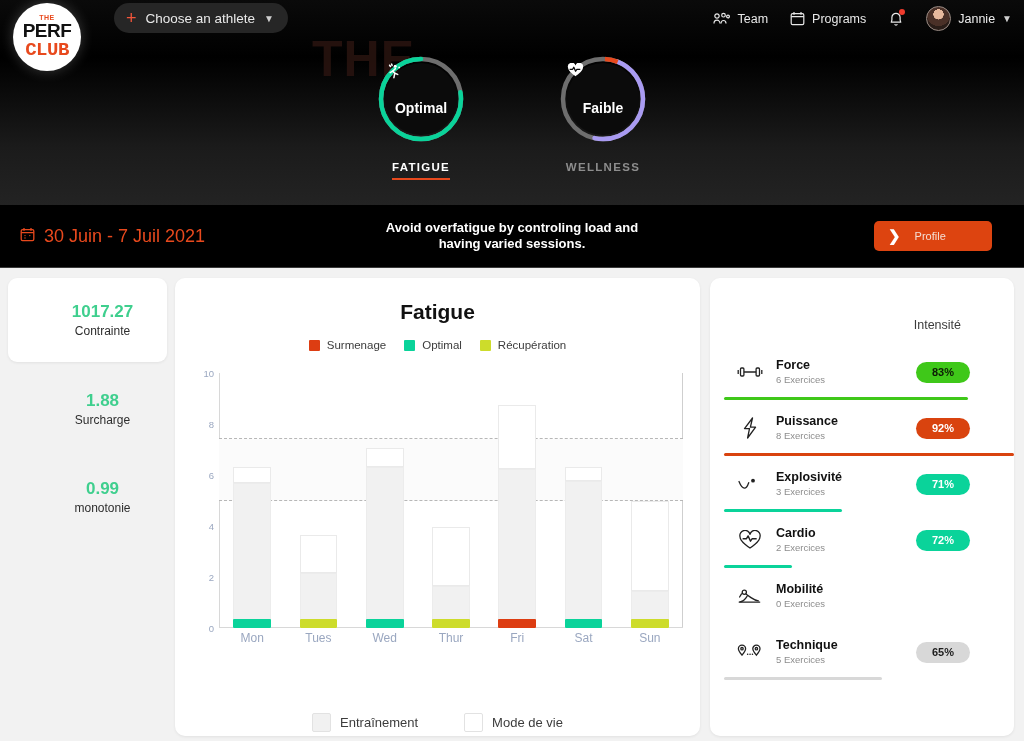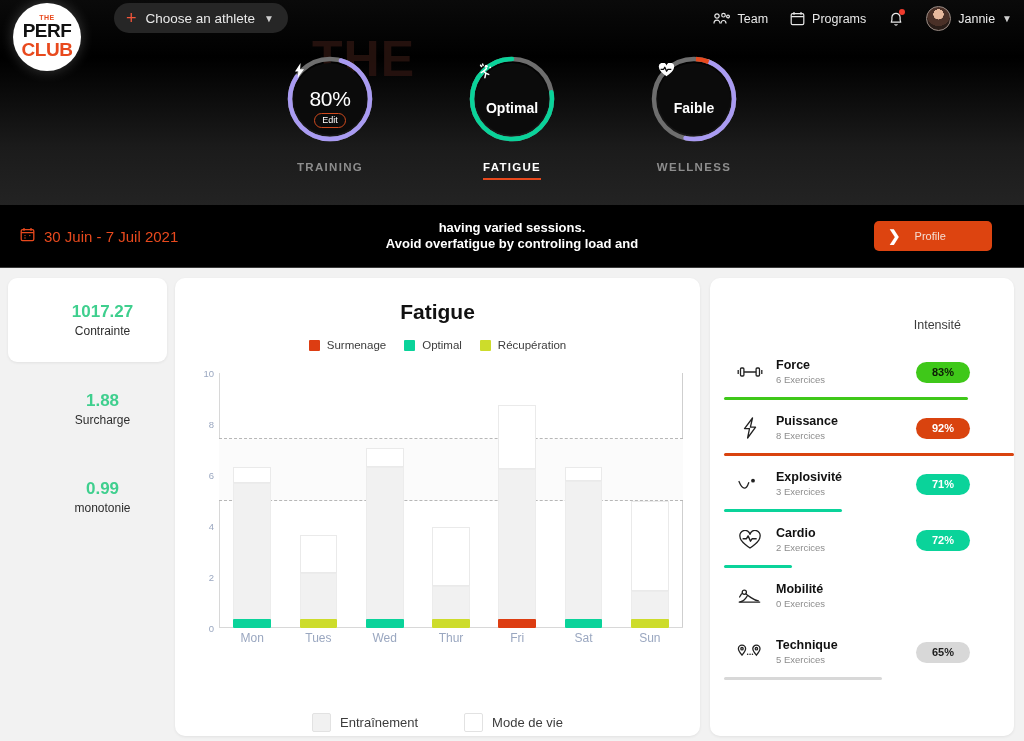--- a/index.html
+++ b/index.html
@@ -21,21 +21,21 @@
   }
   .logo {
     position: absolute; left: 13px; top: 3px;
     width: 68px; height: 68px; border-radius: 50%;
     background: #ffffff;
     display:flex; flex-direction:column; align-items:center; justify-content:center;
     box-shadow: 0 0 14px rgba(255,255,255,.22);
   }
   .logo .l1 { font-size:7px; font-weight:bold; color:#e8491d; letter-spacing:.5px; line-height:7px; }
   .logo .l2 { font-size:19px; font-weight:bold; color:#111; letter-spacing:-.5px; line-height:19px; }
-  .logo .l3 { font-size:19px; font-weight:bold; color:#e8491d; letter-spacing:-.5px; line-height:20px; }
+  .logo .l3 { font-size:19px; font-weight:bold; color:#e8491d; letter-spacing:-.5px; line-height:20px;font-family:Liberation Mono, monospace; }
 
   .athlete-picker {
     position:absolute; left:114px; top:3px;
     height:30px; padding:0 14px 0 12px;
     background:#262626; border-radius:16px;
     display:flex; align-items:center; gap:9px;
     color:#e9e9e9; font-size:13.5px; cursor:pointer;
   }
   .plus { color:#f1553a; font-size:18px; line-height:12px; font-weight:400; }
   .chev { font-size:10px; color:#cfcfcf; }
@@ -80,21 +80,21 @@
     padding-bottom:5px;
   }
   .gauge-label.active { color:#ffffff; border-bottom:2px solid #e8491d; }
 
   
   .banner {
     position:relative; height:63px; background:#000;
     display:flex; align-items:center;
     border-bottom:1px solid #3a3a3a;
   }
-  .daterange { position:absolute; left:20px; display:flex; align-items:center; gap:9px; color:#e8491d; font-size:15px; cursor:pointer; }
+  .daterange { position:absolute; left:20px; display:flex; align-items:center; gap:9px; color:#e8491d; font-size:18px; cursor:pointer; }
   .banner-msg {
     position:absolute; left:0; right:0; text-align:center;
     color:#fff; font-size:13px; font-weight:bold; line-height:16px;
   }
   .profile-btn {
     position:absolute; right:32px; width:118px; height:30px;
     background:#dd4410; border-radius:5px;
     display:flex; align-items:center; gap:14px; padding-left:14px;
     color:#f4ded4; font-size:11px; cursor:pointer;
   }
@@ -217,38 +217,20 @@
         <span class="avatar"></span>
         <span>Jannie</span>
         <span class="chev">▼</span>
       </div>
     </div>
 
     <div class="watermark">THE</div>
 
     <div class="gauges">
 
-      <div class="gauge-col">
-        <div class="ring">
-          <svg viewBox="0 0 88 88">
-            <circle cx="44" cy="44" r="40" fill="none" stroke="#6e6e6e" stroke-width="4.5"></circle>
-            <circle cx="44" cy="44" r="40" fill="none" stroke="#a99bf2" stroke-width="4.5" stroke-dasharray="201 251" stroke-dashoffset="-11" transform="rotate(-90 44 44)" stroke-linecap="round"></circle>
-          </svg>
-          <div class="inner" style="background:#0b0b0b;">
-            <span class="gicon">
-              <svg width="11" height="15" viewBox="0 0 11 15">
-                  <path d="M6.6 0L1 8.4h3.3L3.6 15 10 6.2H6.1z" fill="#fff"></path>
-                </svg>
-            </span>
-            <span class="gval">80%</span>
-            <span class="edit-pill">Edit</span>
-          </div>
-        </div>
-        <div class="gauge-label">TRAINING</div>
-      </div>
 
       <div class="gauge-col">
         <div class="ring">
           <svg viewBox="0 0 88 88">
             <circle cx="44" cy="44" r="40" fill="none" stroke="#6e6e6e" stroke-width="4.5"></circle>
             <circle cx="44" cy="44" r="40" fill="none" stroke="#0ad39a" stroke-width="4.5" stroke-dasharray="196 251" stroke-dashoffset="-56" transform="rotate(-90 44 44)" stroke-linecap="round"></circle>
           </svg>
           <div class="inner" style="background:#0b0b0b;">
             <span class="gicon">
               <svg width="18" height="17" viewBox="0 0 18 17" fill="none" stroke="#fff" stroke-width="1.5" stroke-linecap="round">
@@ -295,22 +277,22 @@
           <rect x="1.2" y="2.6" width="12.6" height="11" rx="1.4"></rect>
           <path d="M4 1v2.8M11 1v2.8M1.2 5.6h12.6"></path>
           <circle cx="5" cy="8.6" r=".7" fill="#e8491d" stroke="none"></circle>
           <circle cx="9.8" cy="8.6" r=".7" fill="#e8491d" stroke="none"></circle>
           <circle cx="5" cy="11" r=".7" fill="#e8491d" stroke="none"></circle>
         </svg>
       </span>
       <span>30 Juin - 7 Juil 2021</span>
     </div>
     <div class="banner-msg">
+      <div>Avoid overfatigue by controling load and</div>
       <div>having varied sessions.</div>
-      <div>Avoid overfatigue by controling load and</div>
     </div>
     <div class="profile-btn">
       <span class="arw">❯</span>
       <span>Profile</span>
     </div>
   </div>
 
   <div class="body">
 
     <div class="metrics">

